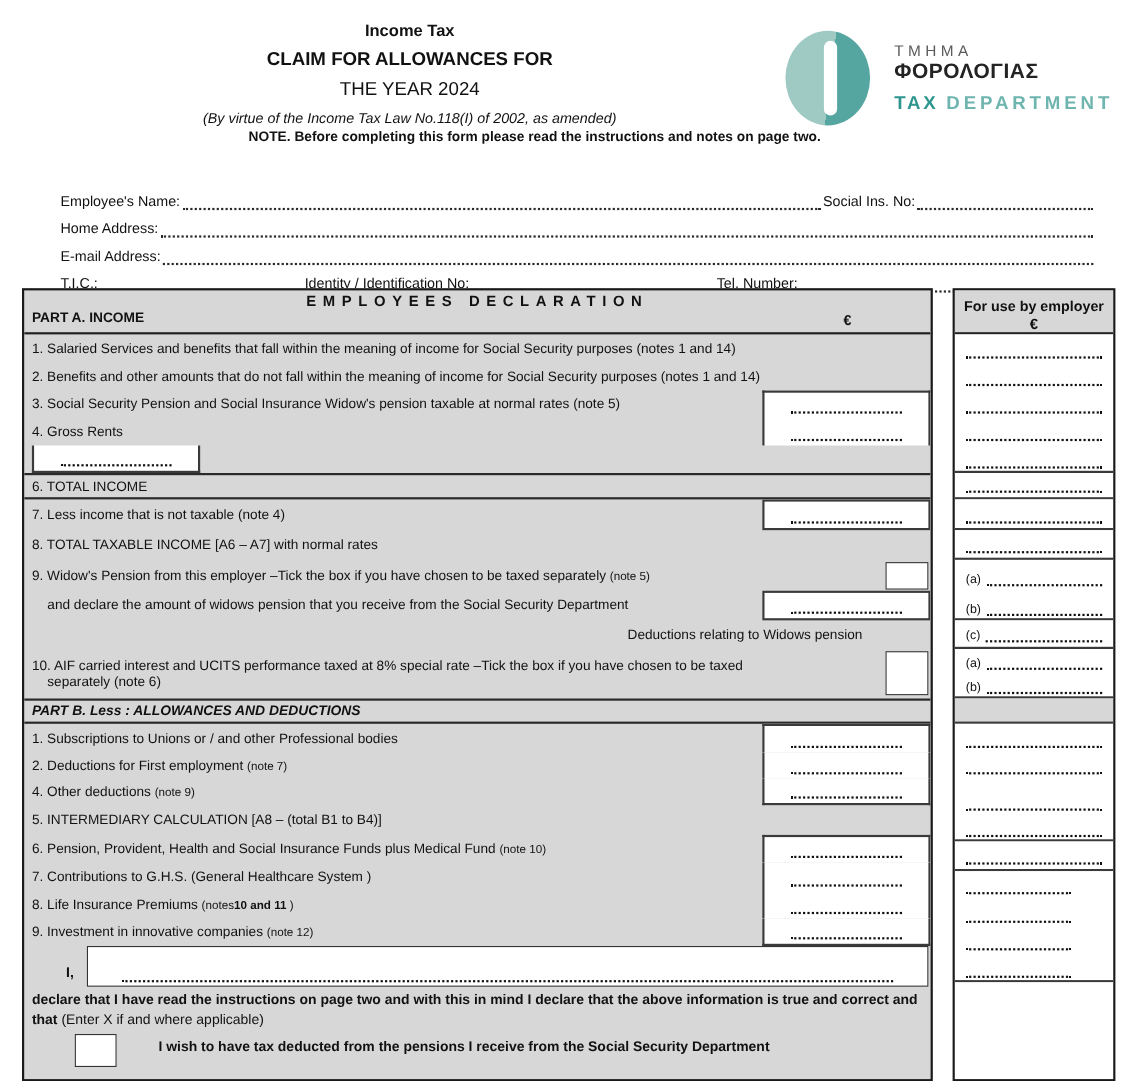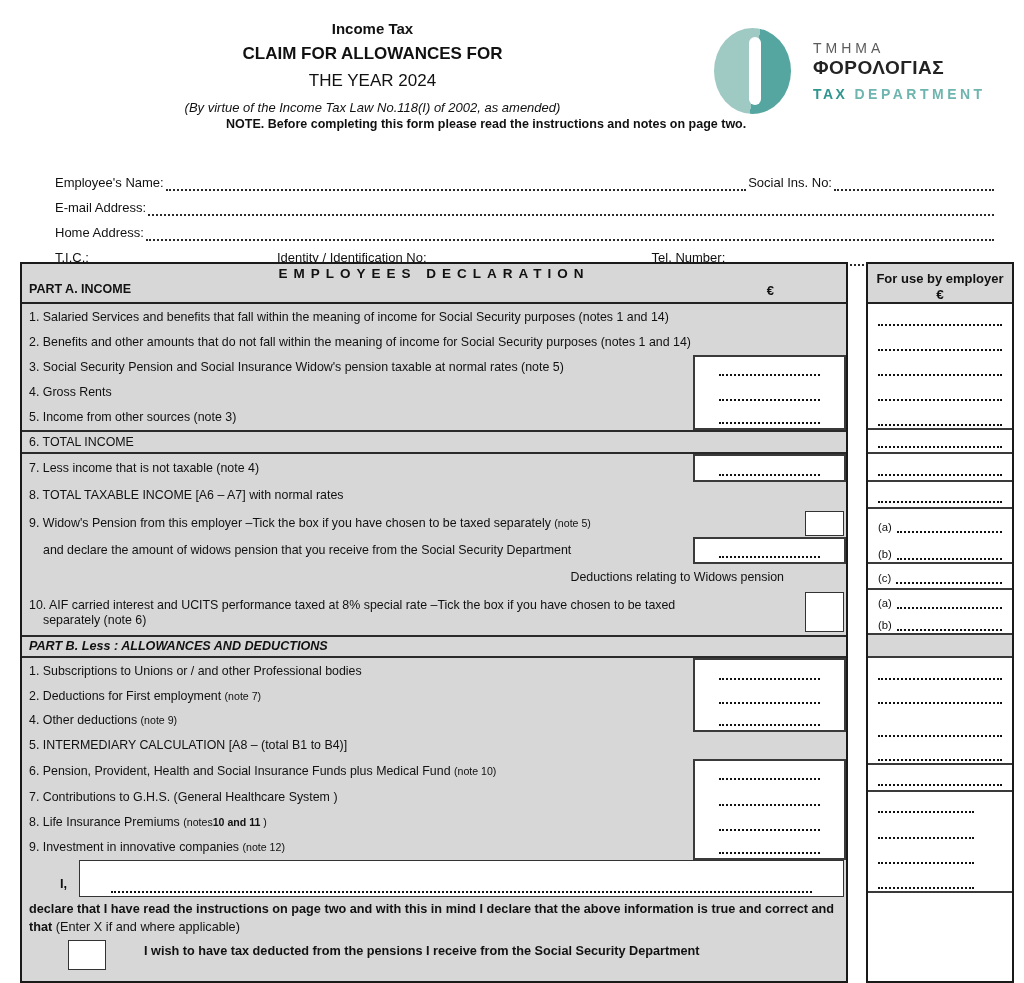--- a/index.html
+++ b/index.html
@@ -15,21 +15,21 @@
   .t3 { font-weight:normal; font-size:17px; margin-bottom:9px; }
   .t4 { font-style:italic; font-size:13px; }
   .t5 { font-weight:bold; font-size:12.5px; white-space:nowrap; text-align:left; padding-left:226px; width:1010px; margin-top:2px; }
 
   .logo { position:absolute; left:714px; top:28px; display:flex; align-items:center; }
   .logo-mark { position:relative; width:77px; height:86px; border-radius:50%; }
   .logo-bar { position:absolute; left:35px; top:9px; width:12px; height:68px; background:#fff; border-radius:6px; }
   .logo-text { margin-left:22px; }
   .lt1 { font-size:14px; letter-spacing:4px; color:#5b5b5b; }
   .lt2 { font-size:19px; font-weight:bold; letter-spacing:0.5px; color:#232323; margin:1px 0 7px; }
-  .lt3 { font-size:14px; font-weight:bold; letter-spacing:2.5px; }
+  .lt3 { font-size:17px; font-weight:bold; letter-spacing:2.5px; }
   .lt3 .dept { margin-left:7px; letter-spacing:3.5px; }
 
   
   .fields { height:100px; padding:4px 28px 0 55px; font-size:13px; }
   .frow { display:flex; align-items:flex-end; height:25px; }
   .flabel { white-space:nowrap; padding-bottom:1px; }
   .dots { border-bottom:2px dotted #2a2a2a; height:13px; flex:1; margin:0 2px; }
   .dots.w160 { flex:none; width:160px; }
   .dots.w185 { flex:none; width:185px; }
   .gap24 { width:24px; } .gap36 { width:36px; }
@@ -122,25 +122,25 @@
   </div>
 
   <div class="fields">
     <div class="frow">
       <span class="flabel">Employee's Name:</span>
       <span class="dots"></span>
       <span class="flabel">Social Ins. No:</span>
       <span class="dots w160"></span>
     </div>
     <div class="frow">
+      <span class="flabel">Home Address:</span>
+      <span class="dots"></span>
+    </div>
+    <div class="frow">
       <span class="flabel">E-mail Address:</span>
-      <span class="dots"></span>
-    </div>
-    <div class="frow">
-      <span class="flabel">Home Address:</span>
       <span class="dots"></span>
     </div>
     <div class="frow ticrow">
       <span class="flabel">T.I.C.:</span>
       <span class="dots w160"></span>
       <span class="gap24"></span>
       <span class="flabel">Identity / Identification No:</span>
       <span class="dots w185"></span>
       <span class="gap36"></span>
       <span class="flabel">Tel. Number:</span>
@@ -171,21 +171,20 @@
             <span class="bdots"></span>
           </div>
       </div>
       <div class="row h25">
         <div class="lbl">4. Gross Rents</div>
         <div class="cellbox">
             <span class="bdots"></span>
           </div>
       </div>
       <div class="row h25">
-        <div class="lbl">5. Income from other sources  (note 3)</div>
         <div class="cellbox cb-bot">
             <span class="bdots"></span>
           </div>
       </div>
 
       <div class="row h24 row-total">
         <div class="lbl">6. TOTAL INCOME</div>
       </div>
 
       <div class="row h28">

